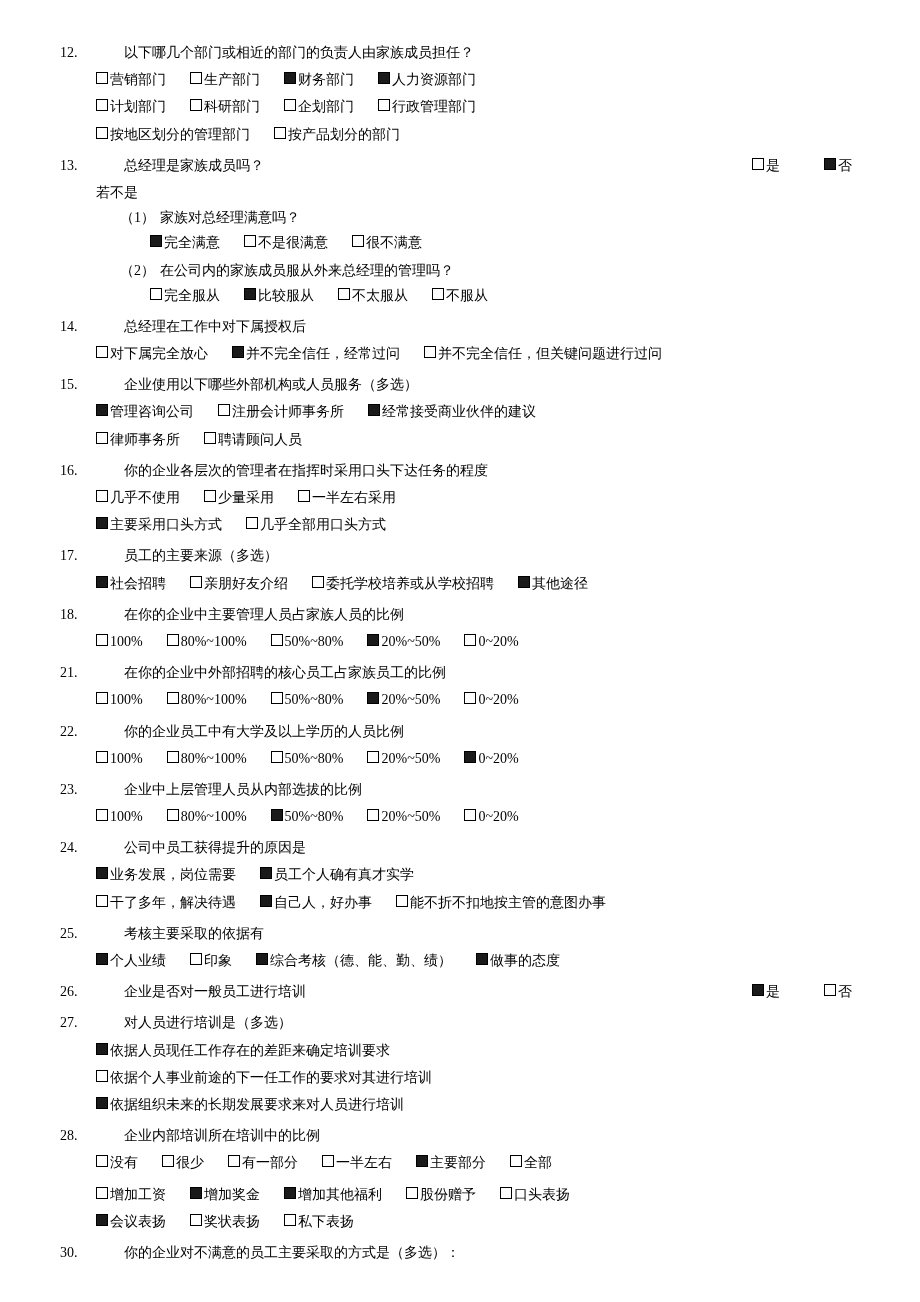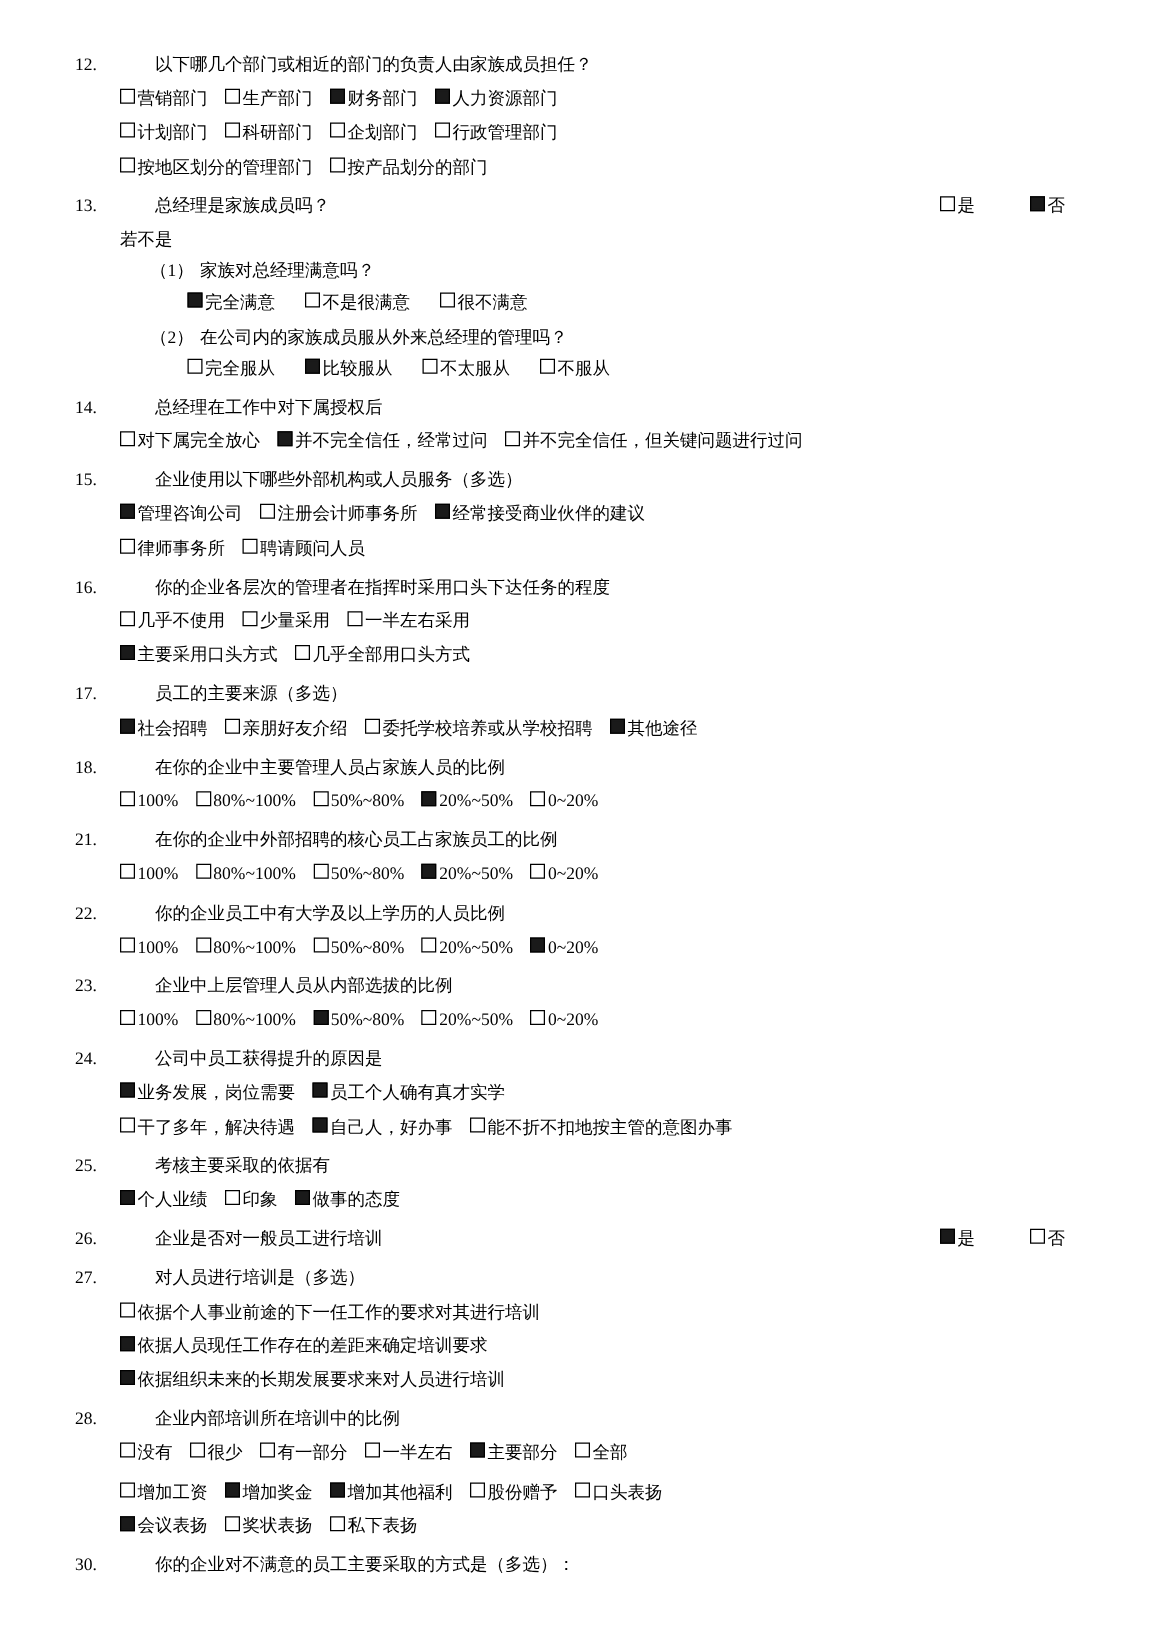--- a/index.html
+++ b/index.html
@@ -33,21 +33,21 @@
     }
     .q-text {
       flex: 1;
     }
     .option-line {
       display: flex;
       flex-wrap: wrap;
       align-items: baseline;
       padding-left: 36px;
       margin-bottom: 2px;
-      gap: 4px 6px;
+      gap: 4px 16px;
     }
     .checkbox {
       display: inline-block;
       width: 12px;
       height: 12px;
       border: 1px solid #000;
       margin-right: 2px;
       vertical-align: middle;
       position: relative;
       background: #fff;
@@ -447,20 +447,24 @@
         <span class="option-item">
           <span class="checkbox checked"></span>
           <span>个人业绩</span>
         </span>
         <span class="option-item">
           <span class="checkbox"></span>
           <span>印象</span>
         </span>
         <span class="option-item">
           <span class="checkbox checked"></span>
+          <span>综合考核（德、能、勤、绩）</span>
+        </span>
+        <span class="option-item">
+          <span class="checkbox checked"></span>
           <span>做事的态度</span>
         </span>
       </div>
     </div>
     <div class="question-block">
       <div class="question-line">
         <span class="q-number">26.</span>
         <span class="q-text">企业是否对一般员工进行培训　　</span>
         <span class="option-item">
           <span class="checkbox checked"></span>
@@ -472,28 +476,28 @@
         </span>
       </div>
     </div>
     <div class="question-block">
       <div class="question-line">
         <span class="q-number">27.</span>
         <span class="q-text">对人员进行培训是（多选）</span>
       </div>
       <div class="option-line">
         <span class="option-item">
+          <span class="checkbox checked"></span>
+          <span>依据人员现任工作存在的差距来确定培训要求</span>
+        </span>
+      </div>
+      <div class="option-line">
+        <span class="option-item">
           <span class="checkbox"></span>
           <span>依据个人事业前途的下一任工作的要求对其进行培训</span>
-        </span>
-      </div>
-      <div class="option-line">
-        <span class="option-item">
-          <span class="checkbox checked"></span>
-          <span>依据人员现任工作存在的差距来确定培训要求</span>
         </span>
       </div>
       <div class="option-line">
         <span class="option-item">
           <span class="checkbox checked"></span>
           <span>依据组织未来的长期发展要求来对人员进行培训</span>
         </span>
       </div>
     </div>
     <div class="question-block">

